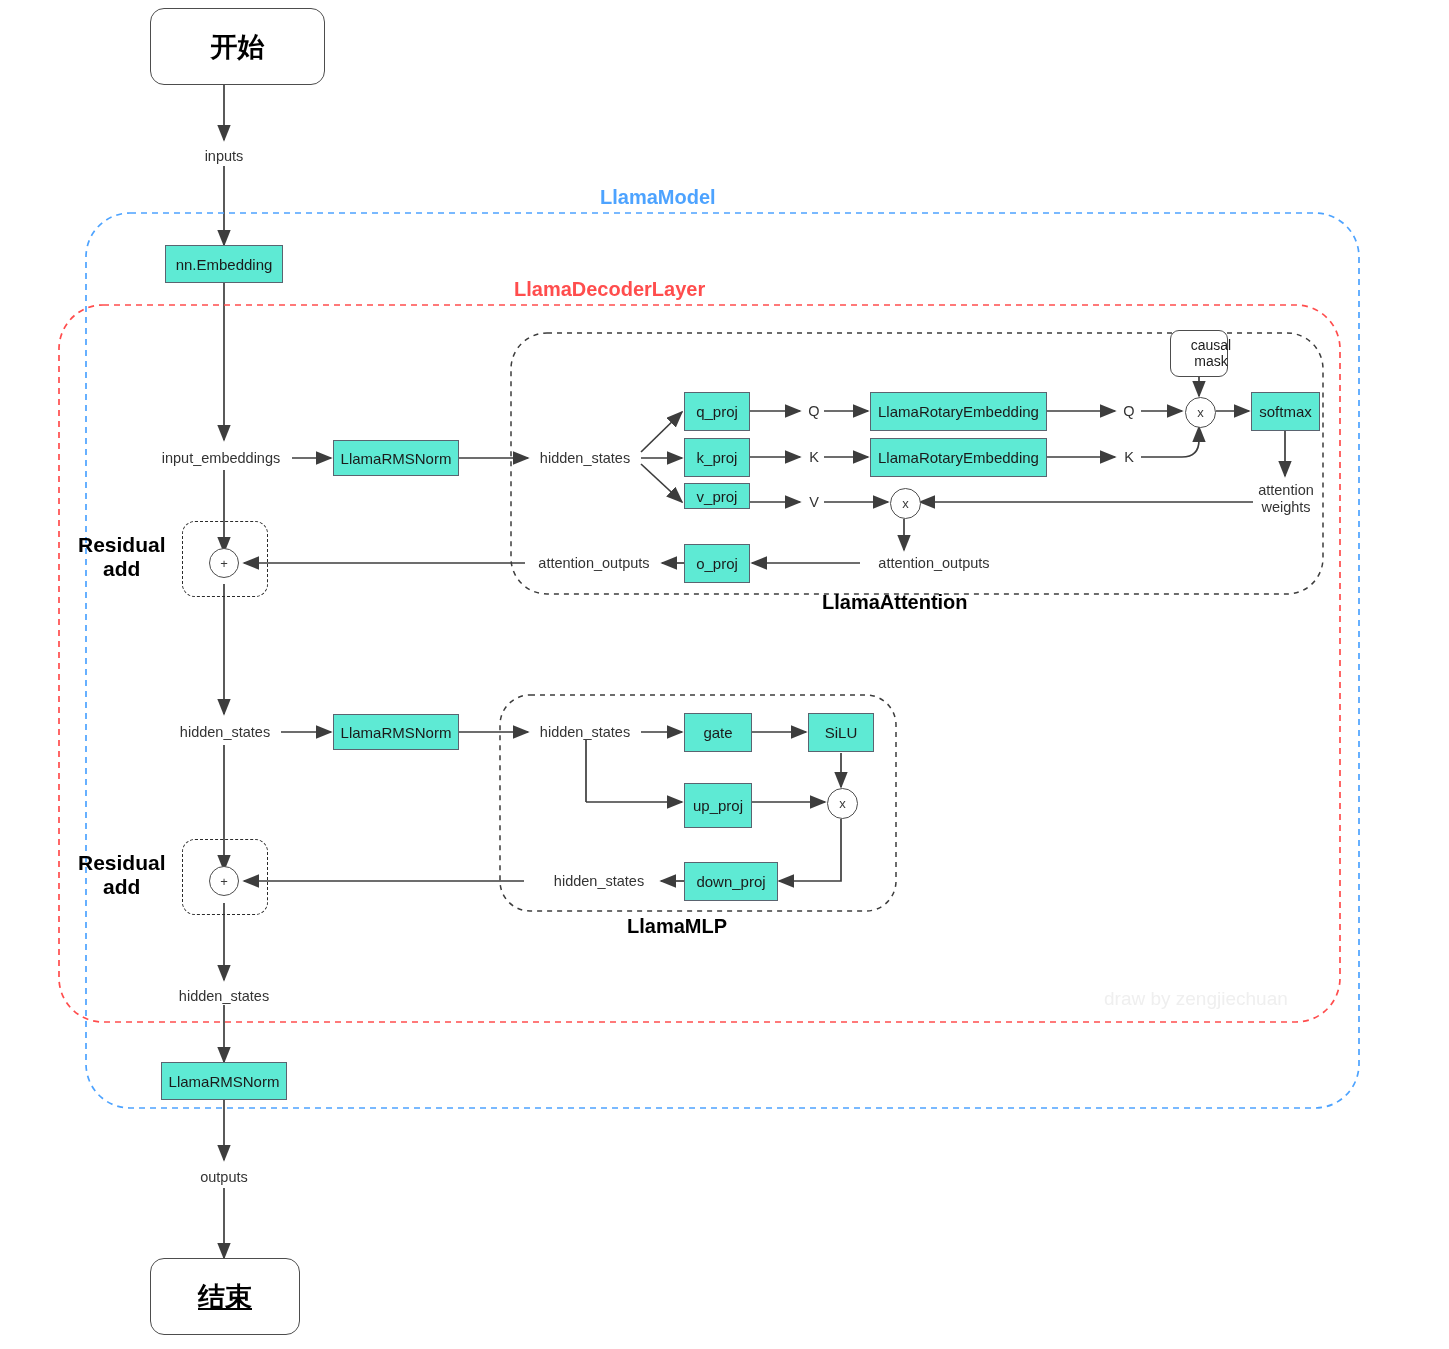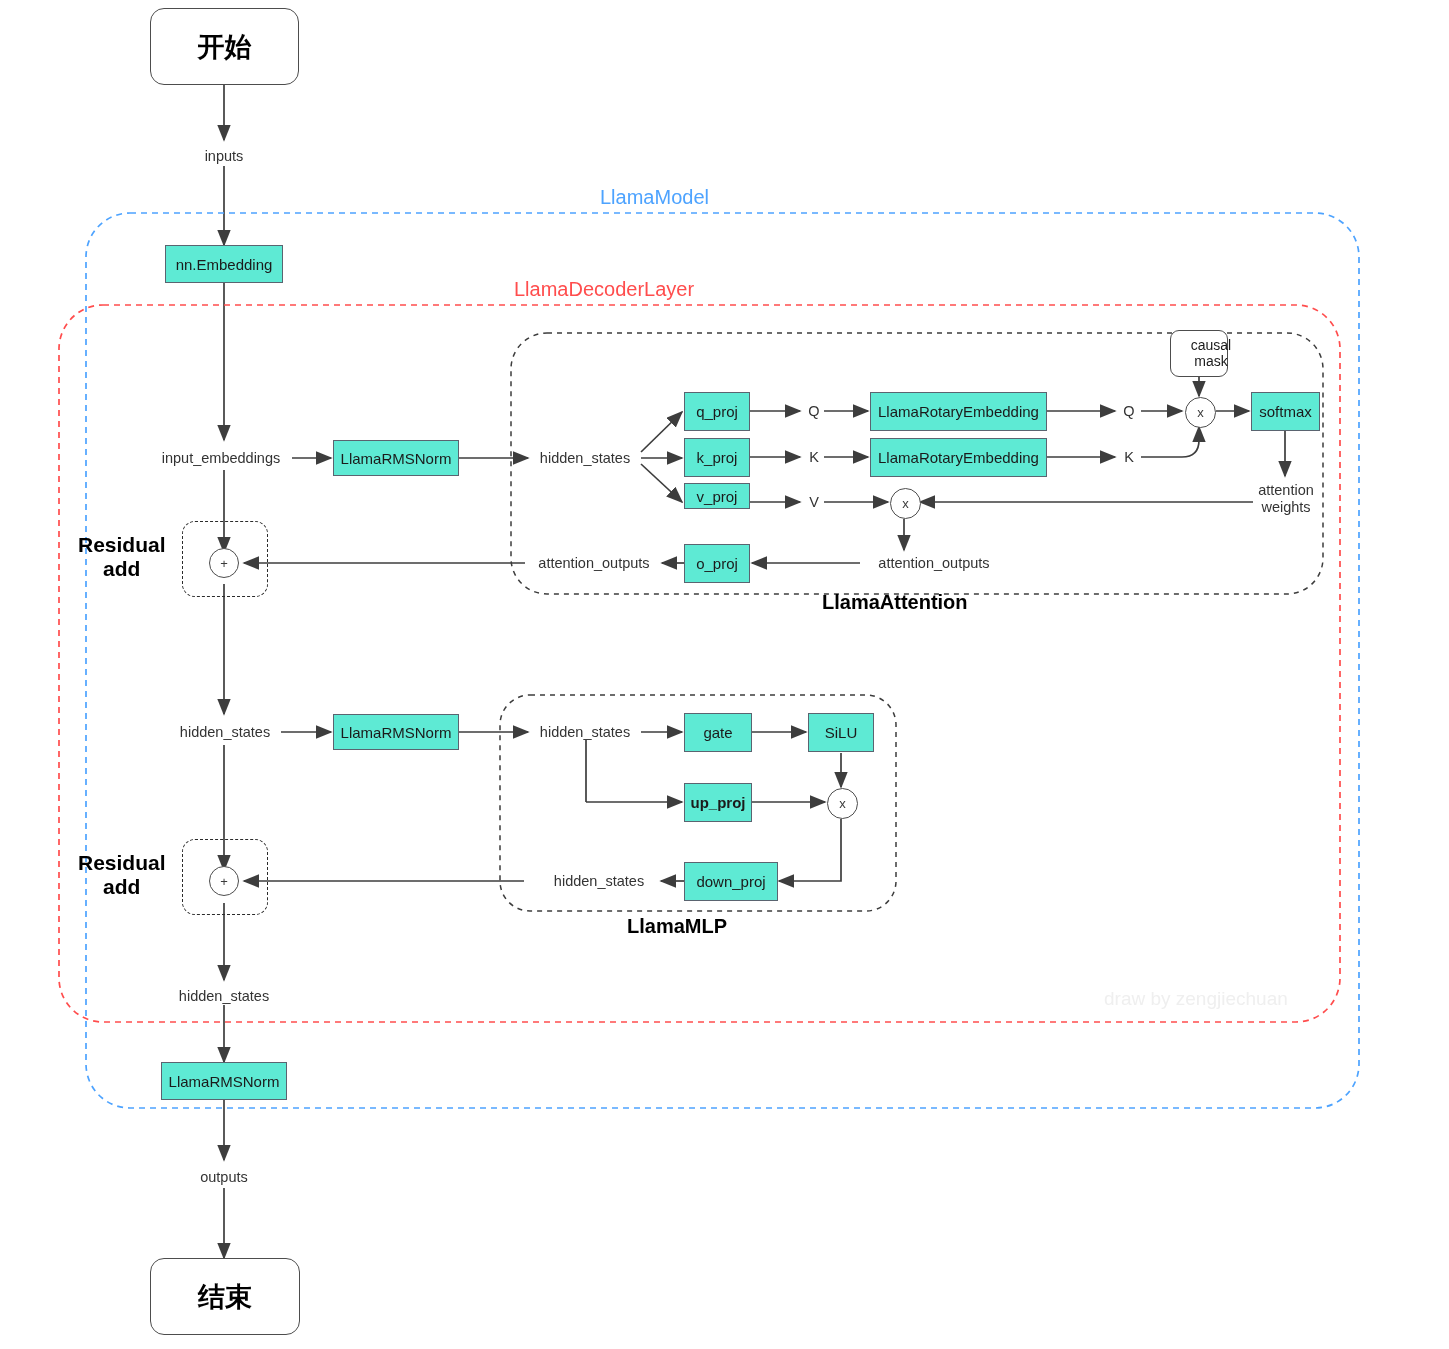--- a/index.html
+++ b/index.html
@@ -22,21 +22,21 @@
             color:#1b1b1b;font-size:14px;line-height:1.12;padding-left:24px;}
 
   
   .lbl{position:absolute;color:#333;font-size:14.5px;white-space:nowrap;
        display:flex;align-items:center;justify-content:center;text-align:center;line-height:1.15;}
 
   
   .caption{position:absolute;font-size:20px;font-weight:bold;color:#000;white-space:nowrap;}
 
   
-  .ctitle{position:absolute;font-size:20px;font-weight:normal;white-space:nowrap;}
+  .ctitle{position:absolute;font-size:20px;font-weight:bold;white-space:nowrap;}
 
   
   .residual{position:absolute;font-size:21px;font-weight:bold;color:#000;
             text-align:center;line-height:1.12;white-space:nowrap;}
 
   .watermark{position:absolute;color:#efefef;font-size:19px;white-space:nowrap;}
 
   .op{position:absolute;border-radius:50%;background:#fff;border:1.5px solid #4d4d4d;
       display:flex;align-items:center;justify-content:center;font-size:13px;color:#3a3a3a;}
 </style>
@@ -148,24 +148,24 @@
     <rect x="59" y="305" width="1281" height="717" rx="44" ry="44" fill="none" stroke="#ff4d4d" stroke-width="1.7" stroke-dasharray="6,5"></rect>
     <rect x="511" y="333" width="812" height="261" rx="36" ry="36" fill="none" stroke="#3d3d3d" stroke-width="1.5" stroke-dasharray="5,5"></rect>
     <rect x="500" y="695" width="396" height="216" rx="30" ry="30" fill="none" stroke="#3d3d3d" stroke-width="1.5" stroke-dasharray="5,5"></rect>
   </svg>
 
   <div class="ctitle" style="left:600px;top:186px;color:#4da3ff;">LlamaModel</div>
   <div class="ctitle" style="left:514px;top:278px;color:#ff4d4d;">LlamaDecoderLayer</div>
   <div class="caption" style="left:822px;top:591px;">LlamaAttention</div>
   <div class="caption" style="left:627px;top:915px;">LlamaMLP</div>
 
-  <div class="node terminal" style="left:150px;top:8px;width:149px;height:77px;">
+  <div class="node terminal" style="left:150px;top:8px;width:175px;height:77px;">
     <span>开始</span>
   </div>
-  <div class="node terminal" style="left:150px;top:1258px;width:150px;height:77px;">
+  <div class="node terminal" style="left:150px;top:1258px;width:150px;height:77px;text-decoration:underline;">
     <span>结束</span>
   </div>
 
   <div class="node blue" style="left:165px;top:245px;width:118px;height:38px;">
     <span>nn.Embedding</span>
   </div>
 
   <div class="node blue" style="left:333px;top:440px;width:126px;height:36px;">
     <span>LlamaRMSNorm</span>
   </div>
@@ -202,21 +202,21 @@
   <div class="node blue" style="left:333px;top:714px;width:126px;height:36px;">
     <span>LlamaRMSNorm</span>
   </div>
 
   <div class="node blue" style="left:684px;top:713px;width:68px;height:39px;">
     <span>gate</span>
   </div>
   <div class="node blue" style="left:808px;top:713px;width:66px;height:39px;">
     <span>SiLU</span>
   </div>
-  <div class="node blue" style="left:684px;top:783px;width:68px;height:39px;font-weight:bold;">
+  <div class="node blue" style="left:684px;top:783px;width:68px;height:45px;">
     <span>up_proj</span>
   </div>
   <div class="node blue" style="left:684px;top:862px;width:94px;height:39px;">
     <span>down_proj</span>
   </div>
 
   <div class="node blue" style="left:161px;top:1062px;width:126px;height:38px;">
     <span>LlamaRMSNorm</span>
   </div>
 

